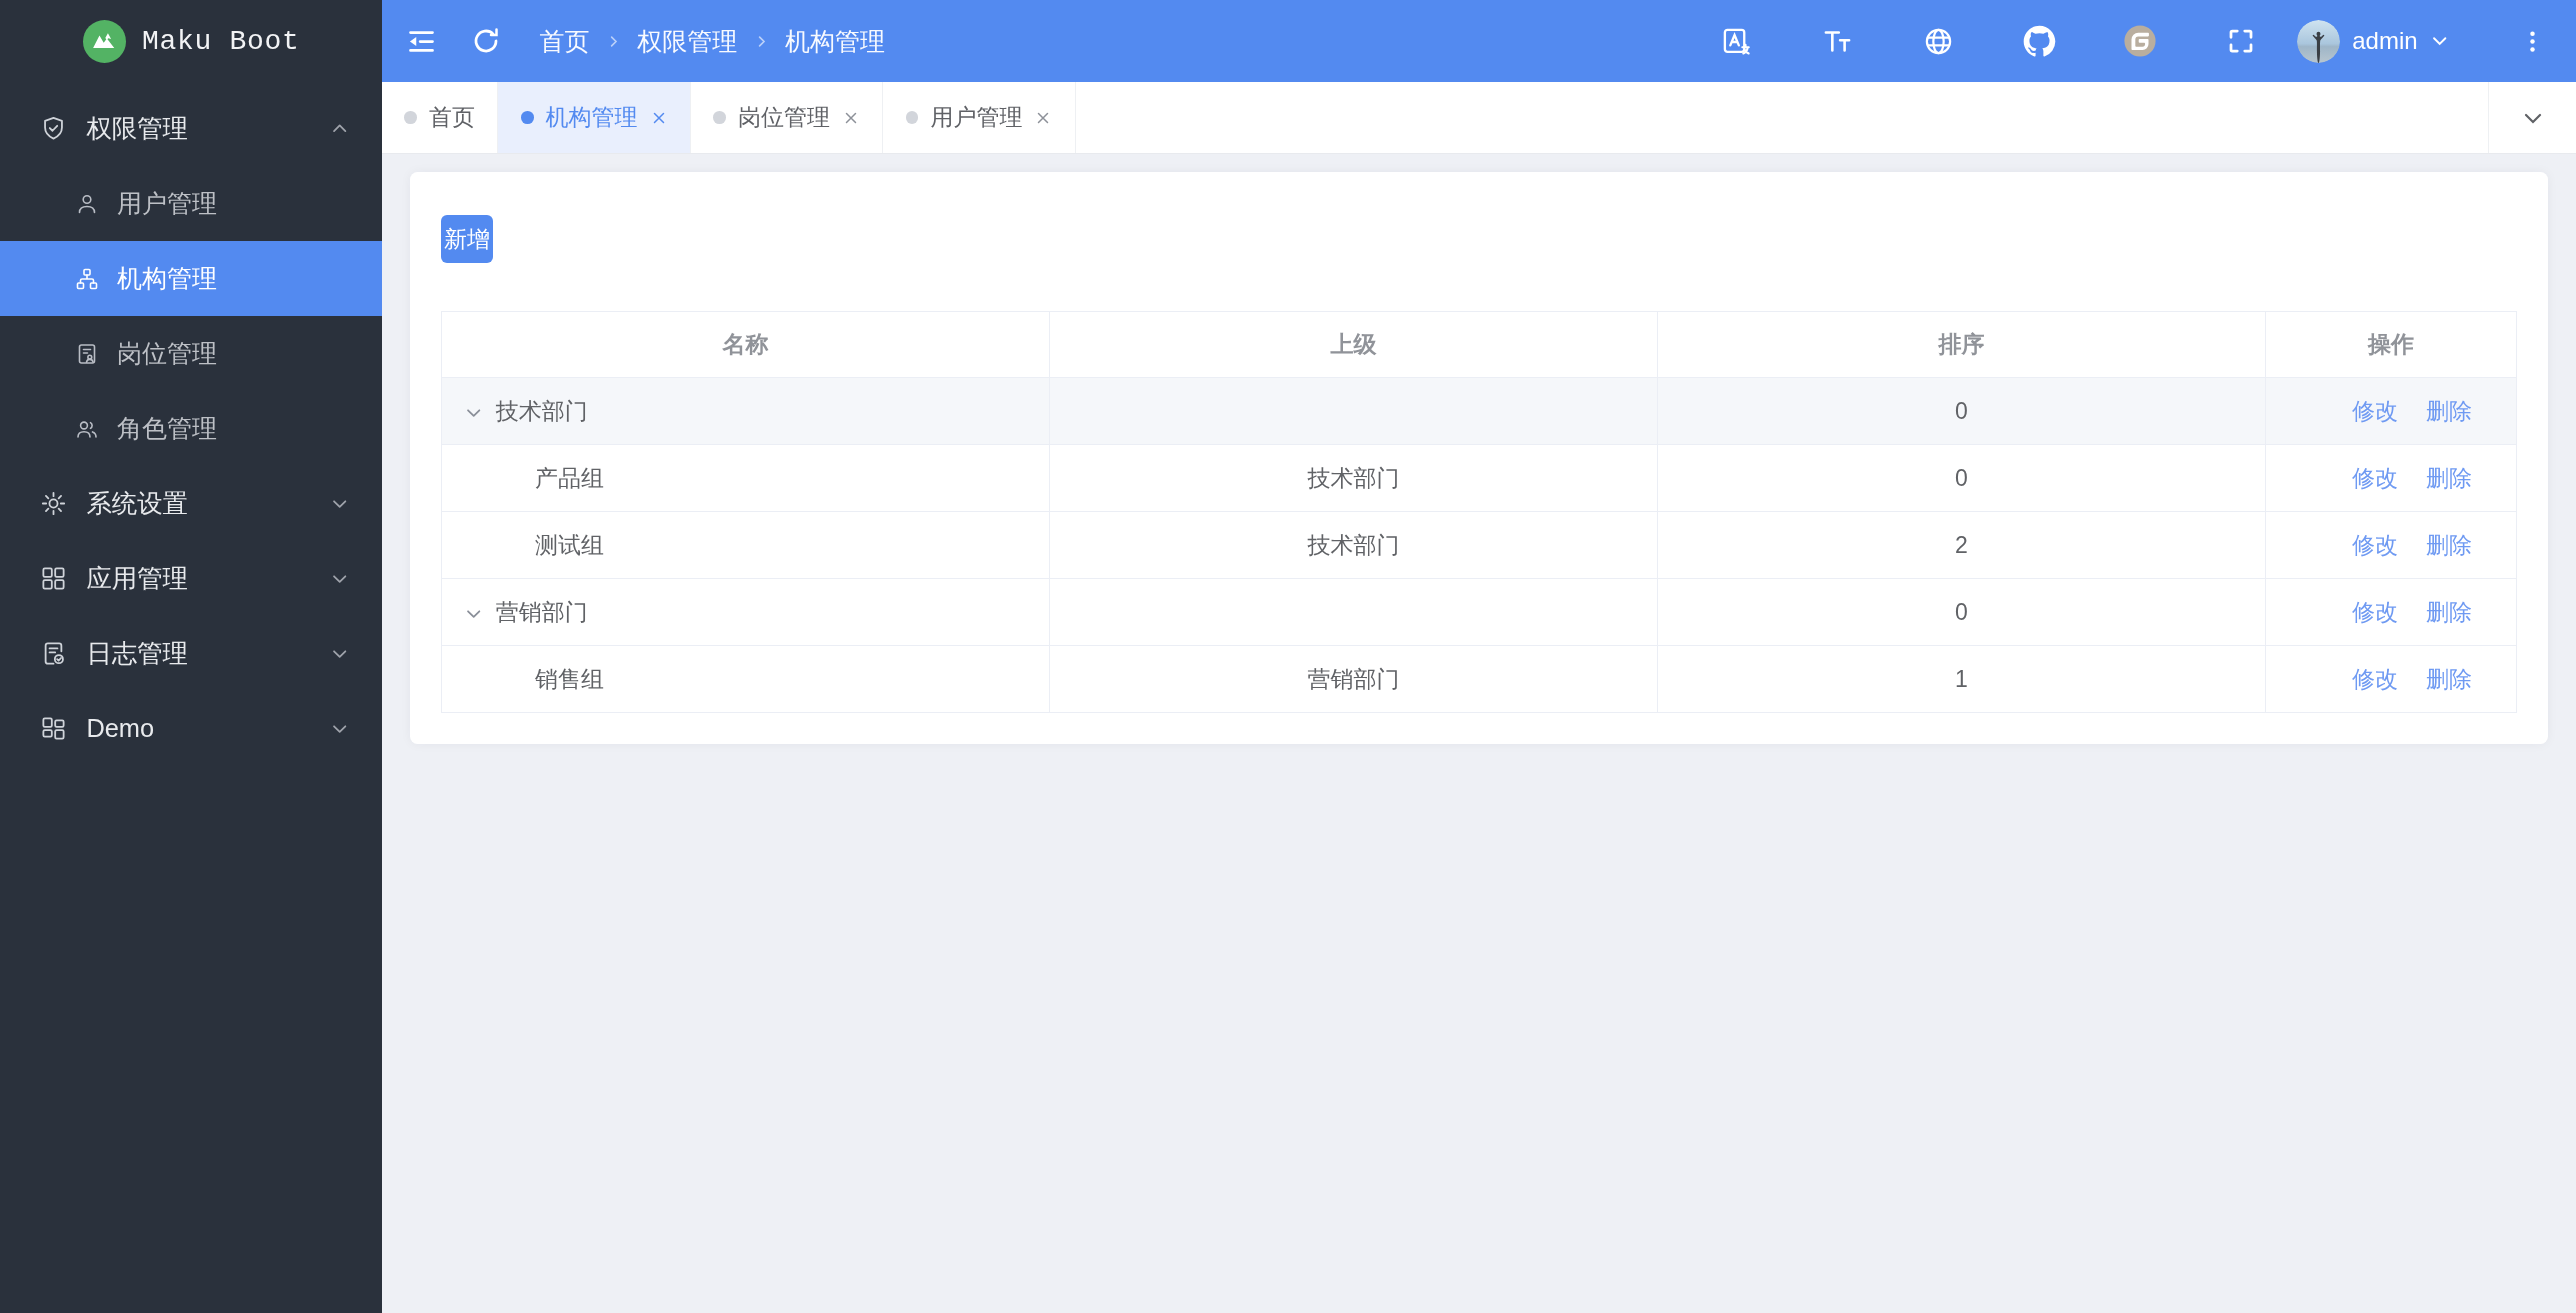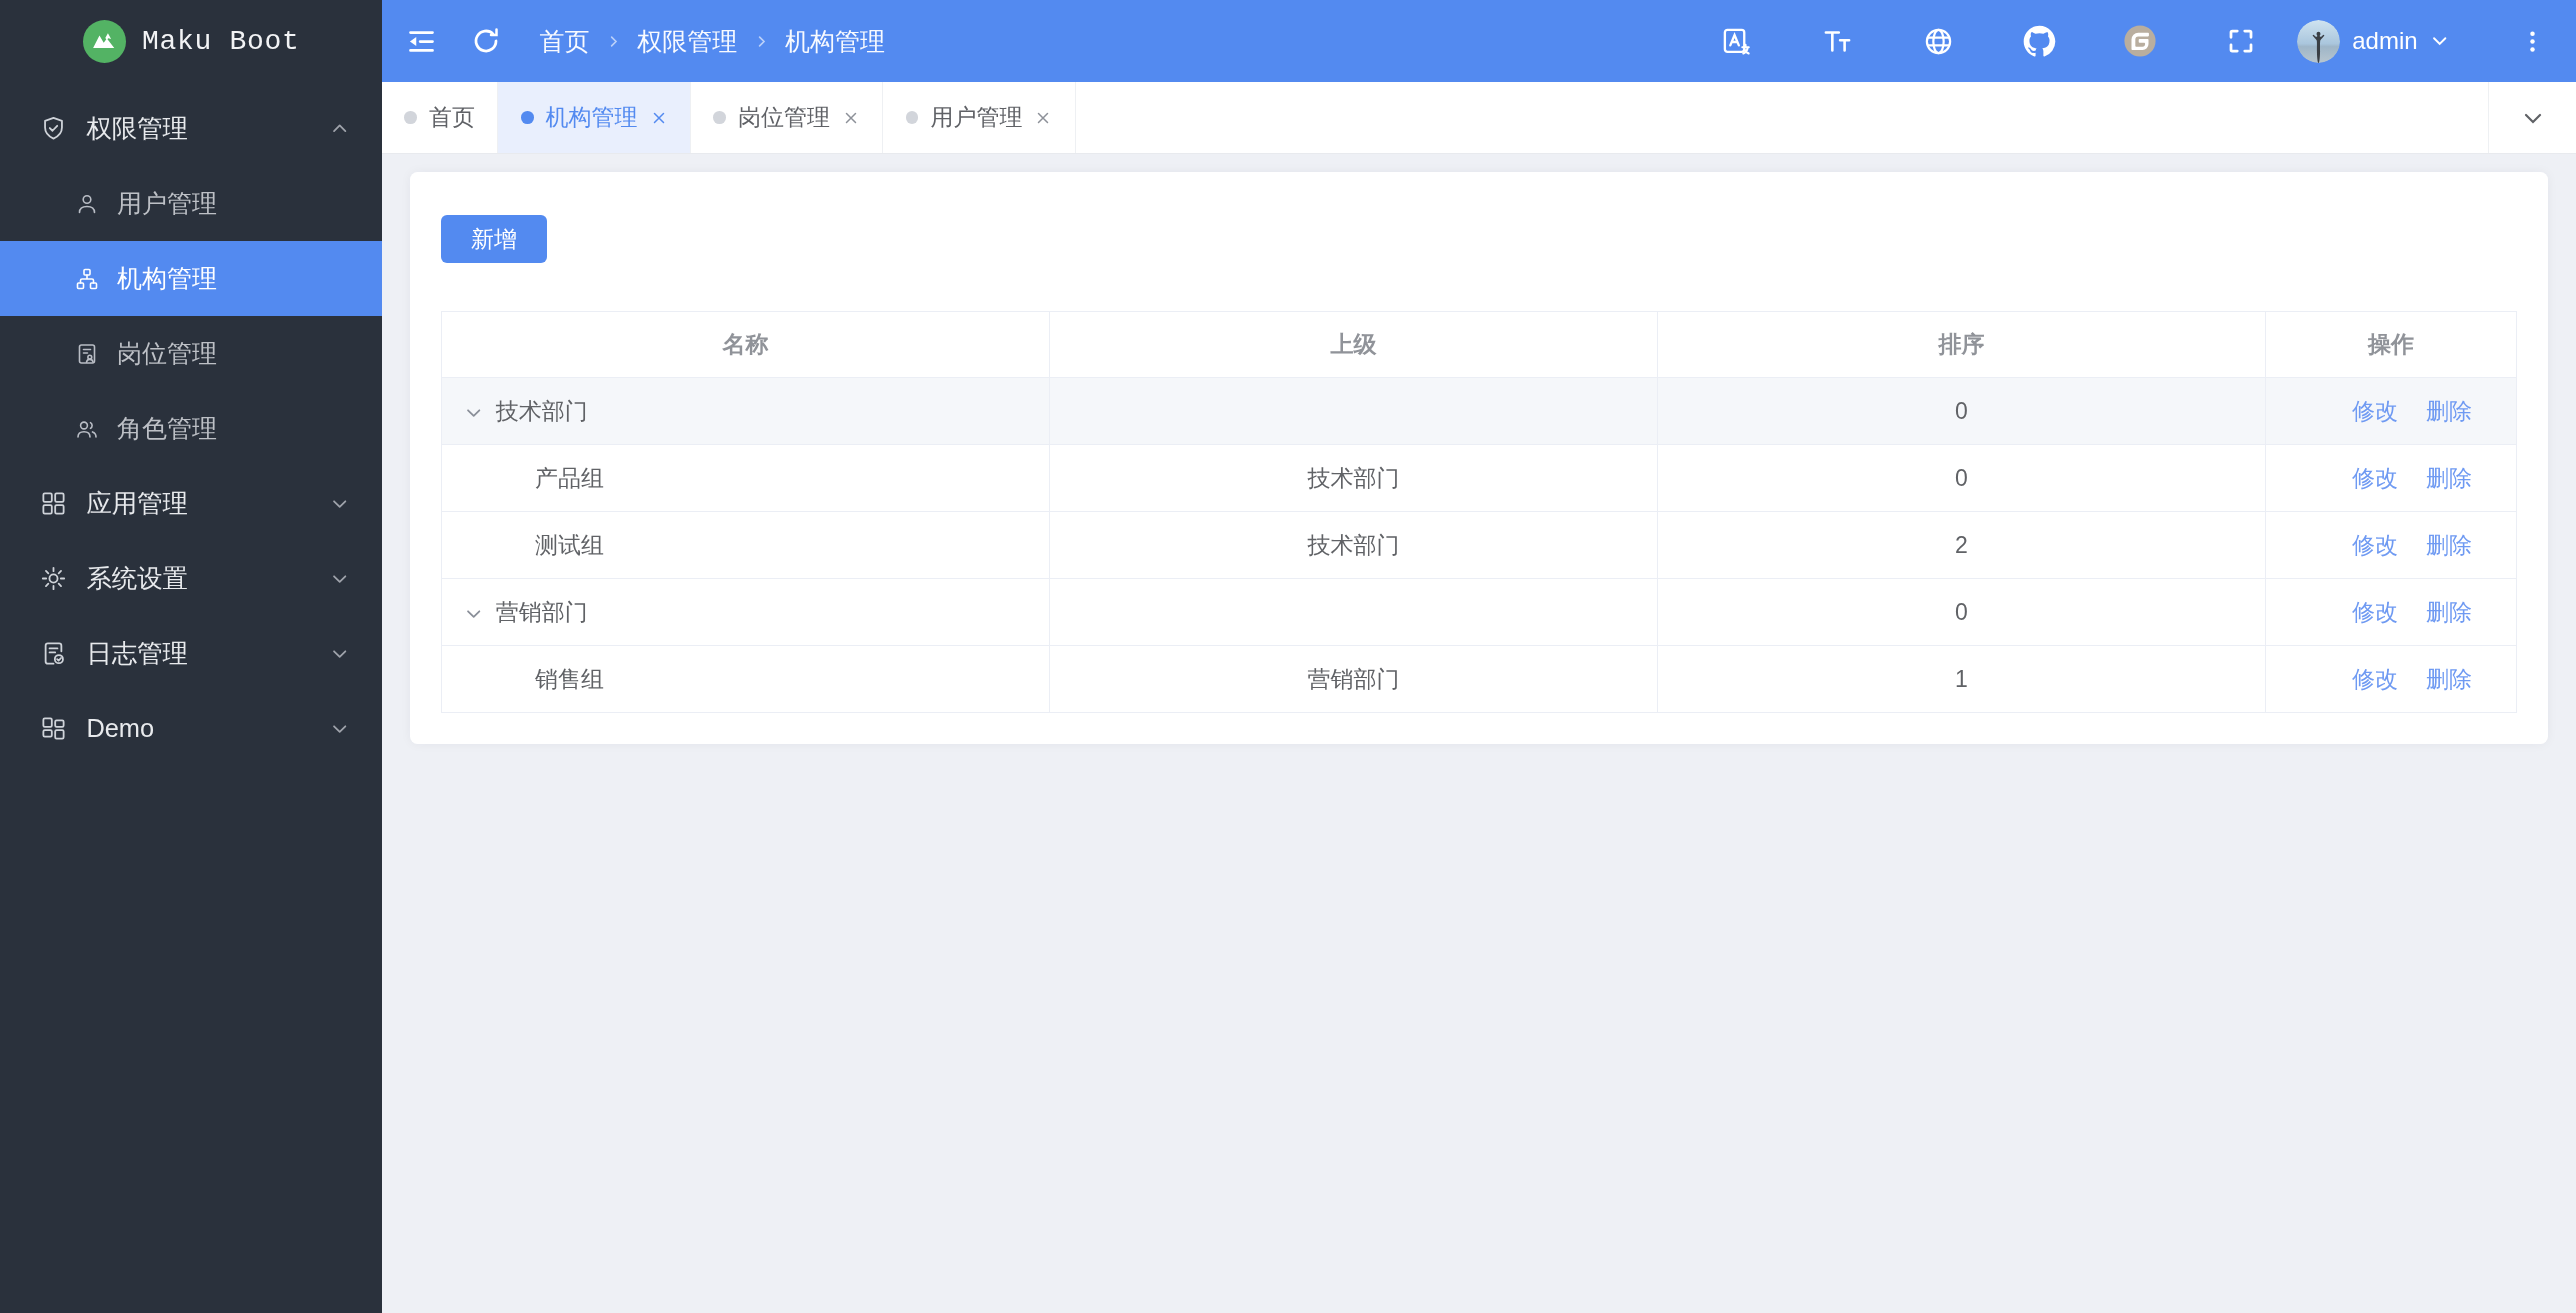--- a/index.html
+++ b/index.html
@@ -59,21 +59,21 @@
   .tab .dot{width:12.7px;height:12.7px;border-radius:50%;background:var(--dot-gray);margin-right:12px;flex:0 0 auto;}
   .tab .tab-close{width:18px;height:18px;margin-left:12px;color:#8d9199;cursor:pointer;}
   .tab.active{background:var(--active-tab-bg);color:var(--blue);}
   .tab.active .dot{background:var(--blue);}
   .tab.active .tab-close{color:var(--blue);}
   .tab-more{width:88px;border-left:0.7px solid #eef0f3;display:flex;align-items:center;justify-content:center;color:#606266;cursor:pointer;flex:0 0 auto;}
 
   
   .content{position:absolute;left:382px;top:154px;right:0;bottom:0;background:var(--content-bg);}
   .card{margin:18px 28px 0 28px;background:#ffffff;border-radius:7.5px;box-shadow:0 0 10.5px rgba(30,40,60,.05);padding:43px 31px 31px 31px;}
-  .add-btn{display:inline-flex;align-items:center;justify-content:center;background:var(--blue);color:#fff;font-size:23px;border:none;border-radius:6px;padding:0 30px;height:48px;cursor:pointer;font-family:inherit;}
+  .add-btn{display:inline-flex;align-items:center;justify-content:center;background:var(--blue);color:#fff;font-size:23px;border:none;border-radius:6px;padding:0 3px;height:48px;cursor:pointer;font-family:inherit;}
   .tbl{width:100%;border-collapse:collapse;margin-top:48px;table-layout:fixed;font-size:23px;}
   .tbl th,.tbl td{border:0.7px solid var(--border);}
   .tbl th{height:66px;color:var(--th-text);font-weight:700;text-align:center;background:#fff;}
   .tbl td{height:67px;color:var(--cell-text);text-align:center;background:#fff;}
   .tbl tr.hovered td{background:var(--row-hover);}
   td.name-cell{text-align:left;padding-left:22.4px;}
   td.name-cell .expand{display:inline-flex;vertical-align:middle;width:19.4px;height:19.4px;color:#8a8f99;margin-right:12px;cursor:pointer;}
   td.name-cell.lvl1{padding-left:93px;}
   .op-link{color:var(--link);cursor:pointer;margin-left:42px;}
   .op-link + .op-link{margin-left:28px;}
@@ -143,41 +143,41 @@
             <circle cx="9" cy="8.5" r="3.4"></circle>
             <path d="M3 20c0-3.4 2.7-5.2 6-5.2s6 1.8 6 5.2"></path>
             <path d="M15.5 5.6a3.4 3.4 0 0 1 0 5.8M17.5 14.9c2.1.7 3.5 2.3 3.5 5.1"></path>
           </svg>
         </span>
         <span>角色管理</span>
       </div>
       <div class="menu-item">
         <span class="mi-icon">
           <svg viewBox="0 0 24 24" fill="none" stroke="currentColor" stroke-width="1.6" stroke-linecap="round" stroke-linejoin="round" width="100%" height="100%">
+            <circle cx="12" cy="12" r="3.6"></circle>
+            <path d="M12 2.5v3M12 18.5v3M2.5 12h3M18.5 12h3M5.3 5.3l2.1 2.1M16.6 16.6l2.1 2.1M18.7 5.3l-2.1 2.1M7.4 16.6l-2.1 2.1"></path>
+          </svg>
+        </span>
+        <span class="mi-label">系统设置</span>
+        <span class="mi-arrow">
+          <svg viewBox="0 0 24 24" fill="none" stroke="currentColor" stroke-width="1.6" stroke-linecap="round" stroke-linejoin="round" width="100%" height="100%">
+            <path d="M5 9l7 7 7-7" stroke-width="2.2"></path>
+          </svg>
+        </span>
+      </div>
+      <div class="menu-item">
+        <span class="mi-icon">
+          <svg viewBox="0 0 24 24" fill="none" stroke="currentColor" stroke-width="1.6" stroke-linecap="round" stroke-linejoin="round" width="100%" height="100%">
             <rect x="3" y="3" width="7.5" height="7.5" rx="1.2"></rect>
             <rect x="13.5" y="3" width="7.5" height="7.5" rx="1.2"></rect>
             <rect x="3" y="13.5" width="7.5" height="7.5" rx="1.2"></rect>
             <rect x="13.5" y="13.5" width="7.5" height="7.5" rx="1.2"></rect>
           </svg>
         </span>
         <span class="mi-label">应用管理</span>
-        <span class="mi-arrow">
-          <svg viewBox="0 0 24 24" fill="none" stroke="currentColor" stroke-width="1.6" stroke-linecap="round" stroke-linejoin="round" width="100%" height="100%">
-            <path d="M5 9l7 7 7-7" stroke-width="2.2"></path>
-          </svg>
-        </span>
-      </div>
-      <div class="menu-item">
-        <span class="mi-icon">
-          <svg viewBox="0 0 24 24" fill="none" stroke="currentColor" stroke-width="1.6" stroke-linecap="round" stroke-linejoin="round" width="100%" height="100%">
-            <circle cx="12" cy="12" r="3.6"></circle>
-            <path d="M12 2.5v3M12 18.5v3M2.5 12h3M18.5 12h3M5.3 5.3l2.1 2.1M16.6 16.6l2.1 2.1M18.7 5.3l-2.1 2.1M7.4 16.6l-2.1 2.1"></path>
-          </svg>
-        </span>
-        <span class="mi-label">系统设置</span>
         <span class="mi-arrow">
           <svg viewBox="0 0 24 24" fill="none" stroke="currentColor" stroke-width="1.6" stroke-linecap="round" stroke-linejoin="round" width="100%" height="100%">
             <path d="M5 9l7 7 7-7" stroke-width="2.2"></path>
           </svg>
         </span>
       </div>
       <div class="menu-item">
         <span class="mi-icon">
           <svg viewBox="0 0 24 24" fill="none" stroke="currentColor" stroke-width="1.6" stroke-linecap="round" stroke-linejoin="round" width="100%" height="100%">
             <path d="M19 10V5a2 2 0 0 0-2-2H7a2 2 0 0 0-2 2v14a2 2 0 0 0 2 2h5"></path>

